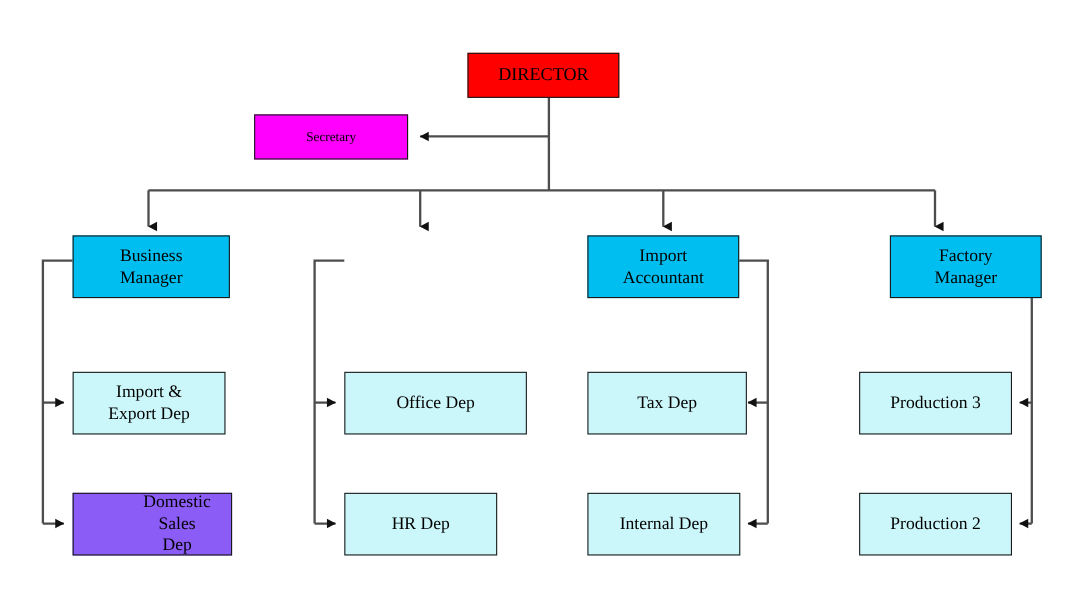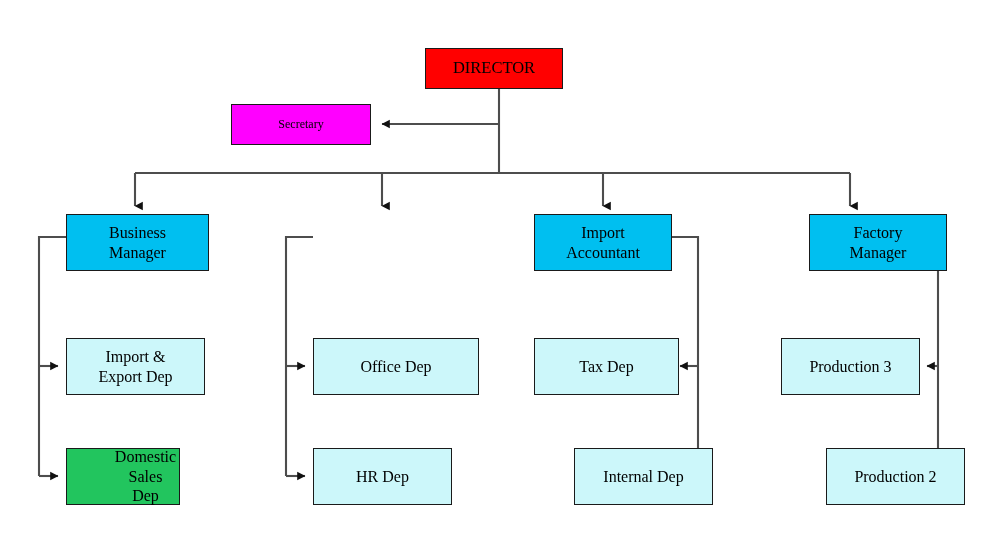--- a/index.html
+++ b/index.html
@@ -137,30 +137,30 @@
   </div>
 
   <div class="node lvl-dept" style="left:534px; top:338px; width:145px; height:57px; background:#ccf7fa;">
     <span class="label">Tax Dep</span>
   </div>
 
   <div class="node lvl-dept" style="left:781px; top:338px; width:139px; height:57px; background:#ccf7fa;">
     <span class="label">Production 3</span>
   </div>
 
-  <div class="node lvl-dept" style="left:66px; top:448px; width:114px; height:57px; background:#22c55e;padding-left:45px;">
+  <div class="node lvl-dept" style="left:66px; top:448px; width:145px; height:57px; background:#8b5cf6;padding-left:45px;">
     <span class="label">Domestic Sales
 Dep</span>
   </div>
 
   <div class="node lvl-dept" style="left:313px; top:448px; width:139px; height:57px; background:#ccf7fa;">
     <span class="label">HR Dep</span>
   </div>
 
-  <div class="node lvl-dept" style="left:534px; top:448px; width:139px; height:57px; background:#ccf7fa;margin-left:40px;">
+  <div class="node lvl-dept" style="left:534px; top:448px; width:139px; height:57px; background:#ccf7fa;">
     <span class="label">Internal Dep</span>
   </div>
 
-  <div class="node lvl-dept" style="left:781px; top:448px; width:139px; height:57px; background:#ccf7fa;margin-left:45px;">
+  <div class="node lvl-dept" style="left:781px; top:448px; width:139px; height:57px; background:#ccf7fa;">
     <span class="label">Production 2</span>
   </div>
 
 </div>
 
 </body></html>

